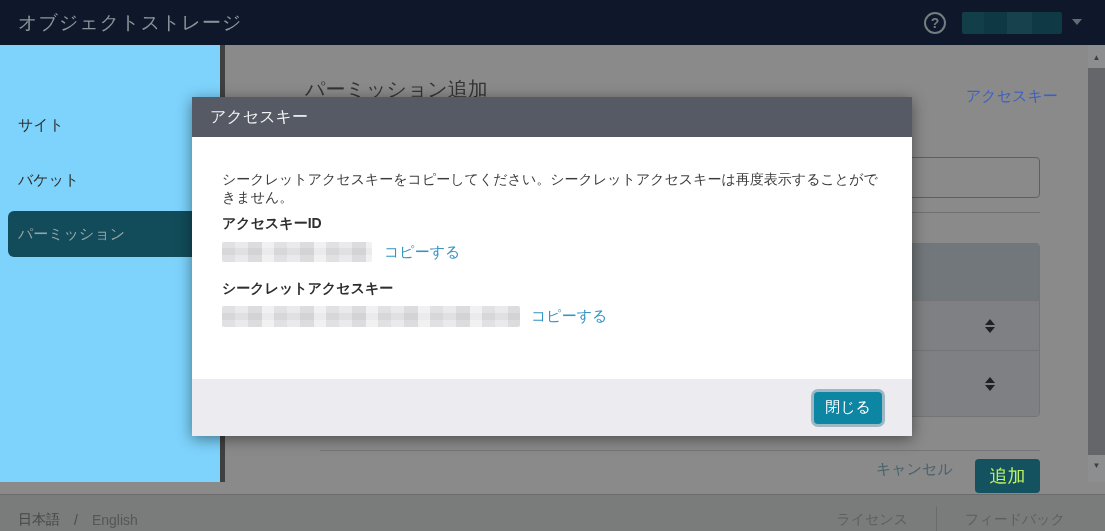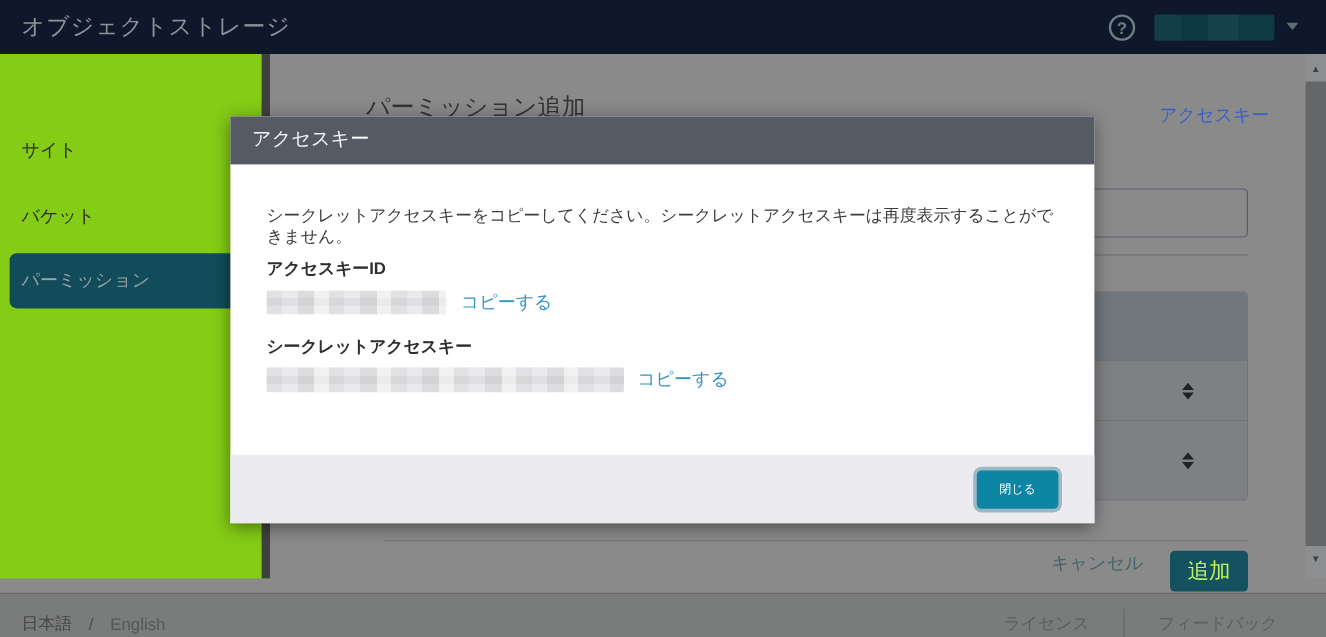--- a/index.html
+++ b/index.html
@@ -11,21 +11,21 @@
   .topbar { position:absolute; left:0; top:0; width:1105px; height:45px; background:#0f172a; z-index:3; }
   .topbar-title { position:absolute; left:18px; top:0; line-height:45px; font-size:19px; color:#8a9599; letter-spacing:1px; }
   .help-icon { position:absolute; left:924px; top:12px; width:22px; height:22px; border:2px solid #6f7e82; border-radius:50%;
                color:#6f7e82; font-size:14px; font-weight:bold; text-align:center; line-height:18px; cursor:pointer; }
   .user-box { position:absolute; left:962px; top:12px; width:100px; height:22px; border-radius:2px;
               background:repeating-linear-gradient(90deg,#123e4a 0 22px,#0e3844 22px 45px,#16414d 45px 70px,#0f3945 70px 100px); cursor:pointer; }
   .user-caret { position:absolute; left:1072px; top:19px; width:0; height:0;
                 border-left:5px solid transparent; border-right:5px solid transparent; border-top:6px solid #5d6e72; cursor:pointer; }
 
   
-  .sidebar { position:absolute; left:0; top:45px; width:225px; height:437px; background:#84cc16; border-right:7px solid #404040; z-index:1; }
+  .sidebar { position:absolute; left:0; top:45px; width:225px; height:437px; background:#7dd3fc; border-right:5px solid #404040; z-index:1; }
   .side-item { position:absolute; left:18px; height:20px; font-size:15px; color:#2e2f2f; cursor:pointer; }
   .side-item.i0 { top:71px; }
   .side-item.i1 { top:126px; }
   .side-selected { position:absolute; left:8px; top:166px; width:209px; height:46px; background:#124c5a; border-radius:6px; cursor:pointer; }
   .side-selected .lbl { position:absolute; left:10px; top:0; line-height:46px; font-size:15px; color:#9aa4a7; }
 
   
   .content { position:absolute; left:225px; top:45px; width:863px; height:437px; background:#8a8a8a; z-index:1; }
   .page-heading { position:absolute; left:80px; top:31px; font-size:20px; color:#343434; }
   .manual-link { position:absolute; left:741px; top:42px; font-size:15px; color:#3b5fc4; cursor:pointer; }
@@ -74,21 +74,21 @@
               background:
                 repeating-linear-gradient(90deg, rgba(0,0,0,0.04) 0 13px, rgba(0,0,0,0) 13px 26px, rgba(0,0,0,0.06) 26px 40px, rgba(255,255,255,0.35) 40px 52px),
                 repeating-linear-gradient(0deg,#eaeaec 0 7px,#e0e0e2 7px 14px); }
   .red1 { top:145px; width:150px; height:20px; }
   .red2 { top:209px; width:298px; height:21px; }
   .copy-link { position:absolute; font-size:15px; color:#3494c4; cursor:pointer; }
   .cp1 { left:192px; top:146px; }
   .cp2 { left:339px; top:210px; }
   .modal-footer { position:absolute; left:0; bottom:0; width:720px; height:57px; background:#ececf0;
                   display:flex; align-items:center; justify-content:flex-end; padding-right:30px; }
-  .close-btn { width:68px; height:32px; background:#0d86a4; border:none; border-radius:4px; color:#ffffff; font-size:10px;
+  .close-btn { width:68px; height:32px; background:#0d86a4; border:none; border-radius:4px; color:#ffffff; font-size:15px;
                font-family:"Liberation Sans","DejaVu Sans",sans-serif; cursor:pointer; box-shadow:0 0 0 3px #9db7c4; }
 </style>
 </head>
 <body>
 
 <div class="app">
 
   <div class="topbar">
     <div class="topbar-title">オブジェクトストレージ</div>
     <div class="help-icon">?</div>

